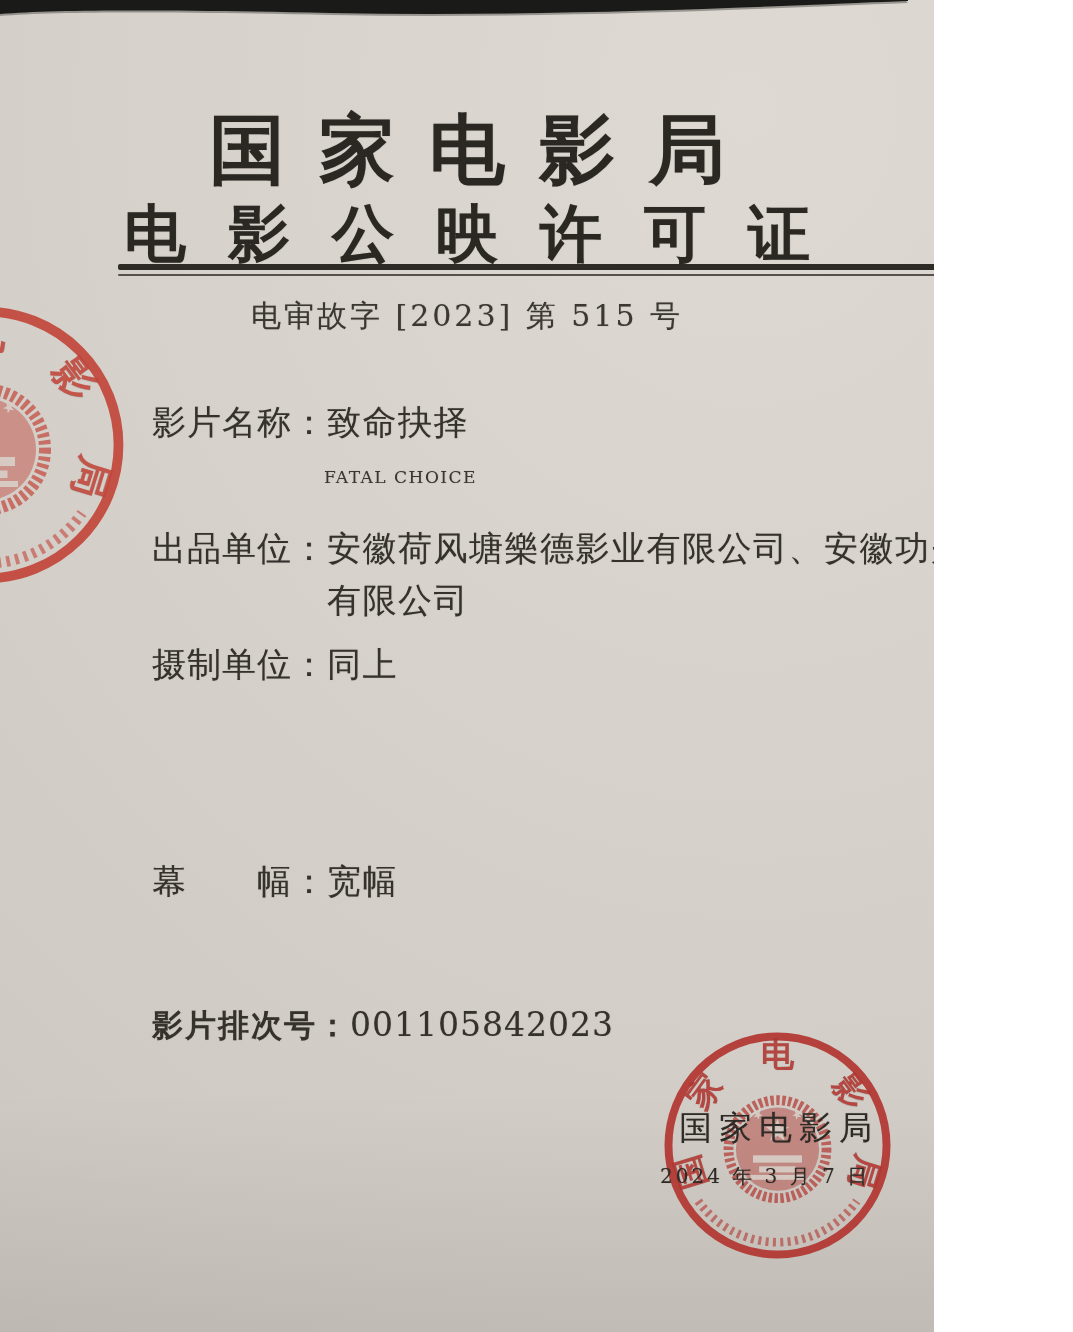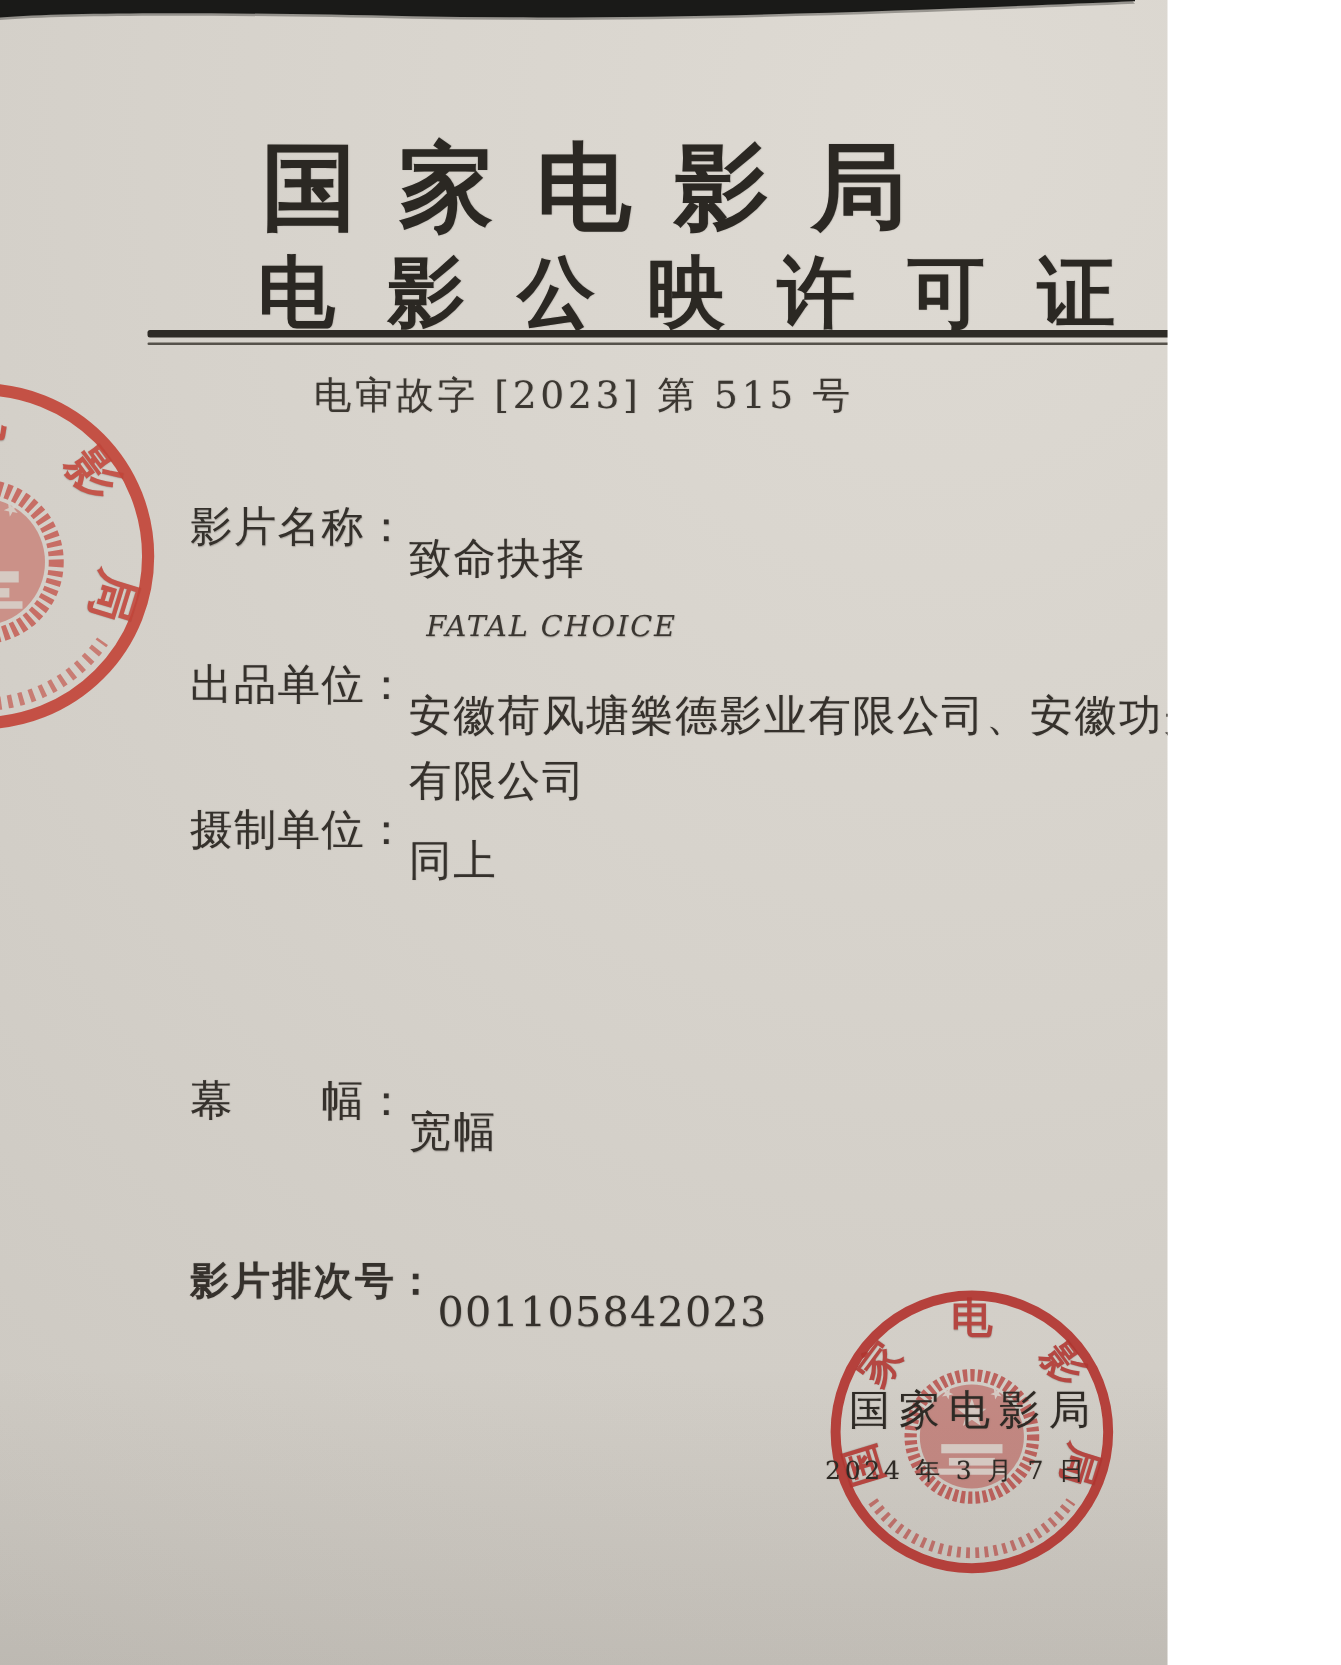--- a/index.html
+++ b/index.html
@@ -18,39 +18,39 @@
   .doc-title{
     position:absolute;top:100px;left:0;width:100%;
     text-align:center;
     font-family:"DejaVu Sans","Liberation Sans",sans-serif;
     font-weight:700;font-size:76px;letter-spacing:34px;
     padding-left:34px;box-sizing:border-box;
     color:#2b2823;
   }
   .doc-subtitle{
     position:absolute;top:192px;left:0;width:100%;
-    text-align:right;
+    text-align:center;
     font-family:"DejaVu Sans","Liberation Sans",sans-serif;
     font-weight:700;font-size:62px;letter-spacing:42px;
     padding-left:42px;box-sizing:border-box;
     color:#2b2823;
   }
   .rule{position:absolute;left:118px;width:838px;top:264px;}
   .rule .r1{height:6px;background:#2e2b26;border-radius:2px;}
   .rule .r2{height:2.5px;background:#56524b;margin-top:3.5px;border-radius:2px;}
   .permit-no{
     position:absolute;top:296px;left:0;width:100%;
     text-align:center;font-size:30px;letter-spacing:3px;color:#3b3731;
   }
   .row{position:absolute;left:152px;font-size:34px;line-height:48px;white-space:nowrap;}
   .row .lbl{display:inline-block;vertical-align:top;letter-spacing:1px;}
-  .row .val{display:inline-block;vertical-align:top;letter-spacing:1.5px;margin-top:25px;}
+  .row .val{display:inline-block;vertical-align:top;letter-spacing:1.5px;}
   .row-producer{white-space:normal;width:910px;line-height:52px;}
   .row-producer .val{width:723px;}
-  .row-english{left:341px;font-size:23px;letter-spacing:1px;color:#3a3631;font-style:italic;}
+  .row-english{left:324px;font-size:17px;letter-spacing:1px;color:#3a3631;}
   .row-serial{font-size:31px;}
   .row-serial .lbl{font-family:"DejaVu Sans","Liberation Sans",sans-serif;font-weight:700;letter-spacing:2px;}
   .row-serial .val{font-size:33px;letter-spacing:1px;}
   .seal{position:absolute;}
   .seal-left{left:-165px;top:295px;width:300px;height:300px;}
   .seal-bottom{left:655px;top:1023px;width:245px;height:245px;}
   .seal-ring{fill:none;stroke-width:6.5;opacity:.92;}
   .seal-char{font-family:"DejaVu Serif","Liberation Serif",serif;font-weight:700;font-size:27px;text-anchor:middle;opacity:.88;}
   .emblem-ring{fill:none;stroke-width:8;stroke-dasharray:2.8 2;opacity:.7;}
   .emblem-fill{opacity:.45;}

